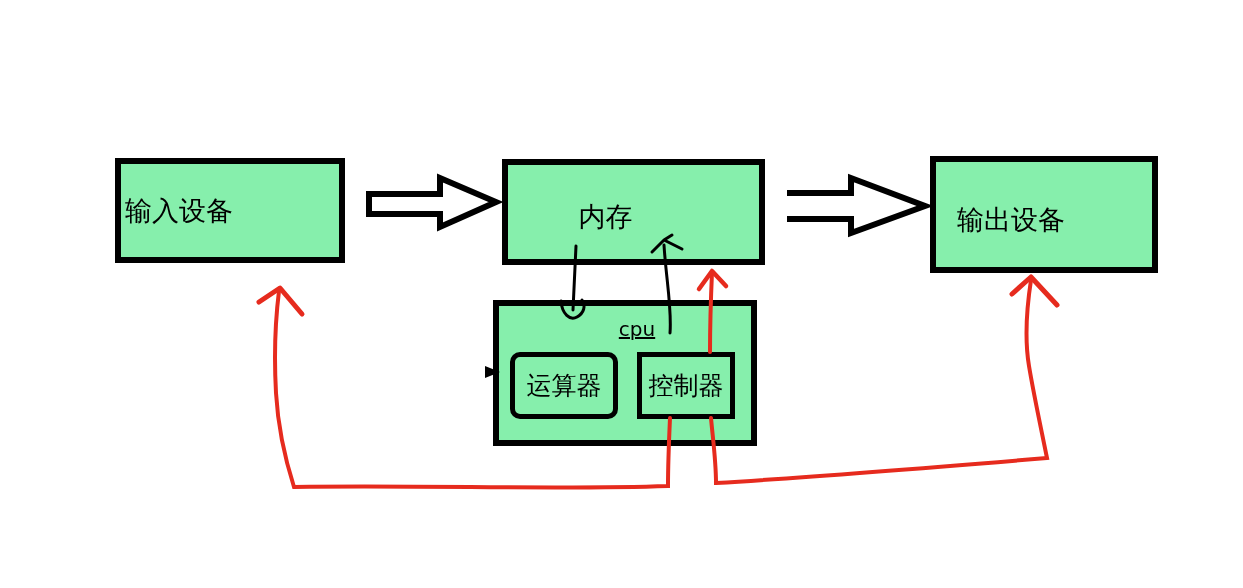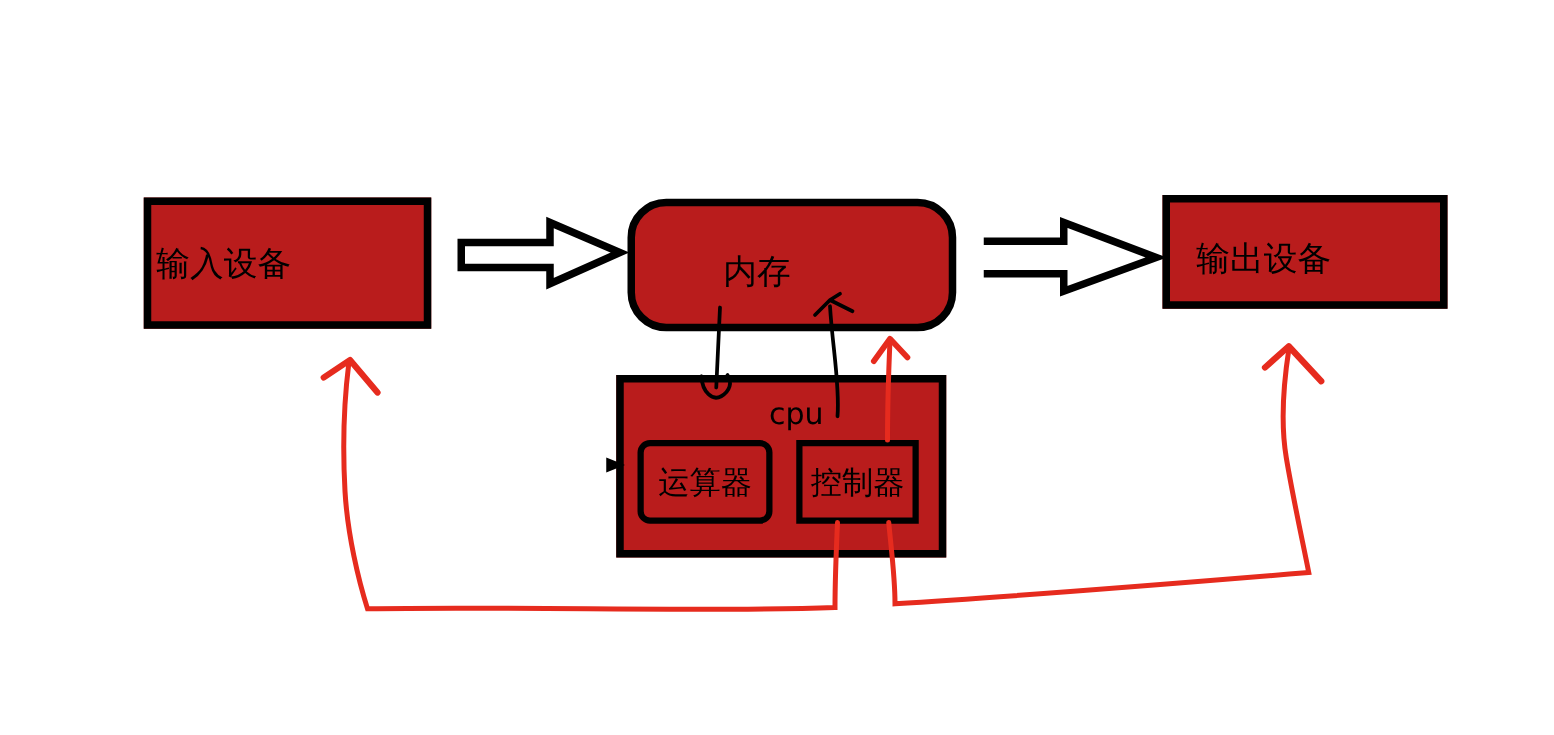--- a/index.html
+++ b/index.html
@@ -8,38 +8,38 @@
     width: 1243px;
     height: 588px;
     background: #ffffff;
     overflow: hidden;
     font-family: "DejaVu Sans", "Liberation Sans", sans-serif;
     color: #000;
   }
   .box {
     position: absolute;
     box-sizing: border-box;
-    background: #b91c1c;
+    background: #86efac;
     border: 6px solid #000;
     display: flex;
     align-items: center;
   }
   .box span { display: block; white-space: nowrap; }
 
   .input-box   { left: 115px; top: 158px; width: 230px; height: 105px; }
   .input-box span  { font-size: 27px; padding-left: 4px; }
 
-  .memory-box  { left: 502px; top: 159px; width: 263px; height: 106px; justify-content: center; border-radius: 31px; }
+  .memory-box  { left: 502px; top: 159px; width: 263px; height: 106px; justify-content: center; }
   .memory-box span { font-size: 27px; transform: translate(-28px, 5px); }
 
-  .output-box  { left: 930px; top: 156px; width: 228px; height: 91px; }
+  .output-box  { left: 930px; top: 156px; width: 228px; height: 117px; }
   .output-box span { font-size: 27px; padding-left: 21px; padding-top: 10px; }
 
   .cpu-box     { left: 493px; top: 300px; width: 264px; height: 146px; align-items: flex-start; justify-content: center; }
-  .cpu-box > span { font-size: 24px; padding-top: 11px; transform: translateX(12px); }
+  .cpu-box > span { font-size: 20px; padding-top: 11px; transform: translateX(12px); text-decoration: underline; }
 
   .inner-box   { border-width: 5px; justify-content: center; }
   .alu-box     { left: 510px; top: 352px; width: 108px; height: 67px; border-radius: 10px; }
   .ctrl-box    { left: 637px; top: 352px; width: 98px;  height: 67px; text-align: right; }
   .inner-box span { font-size: 25px; }
 
   .arrows-layer {
     position: absolute;
     left: 0; top: 0;
     width: 1243px;

